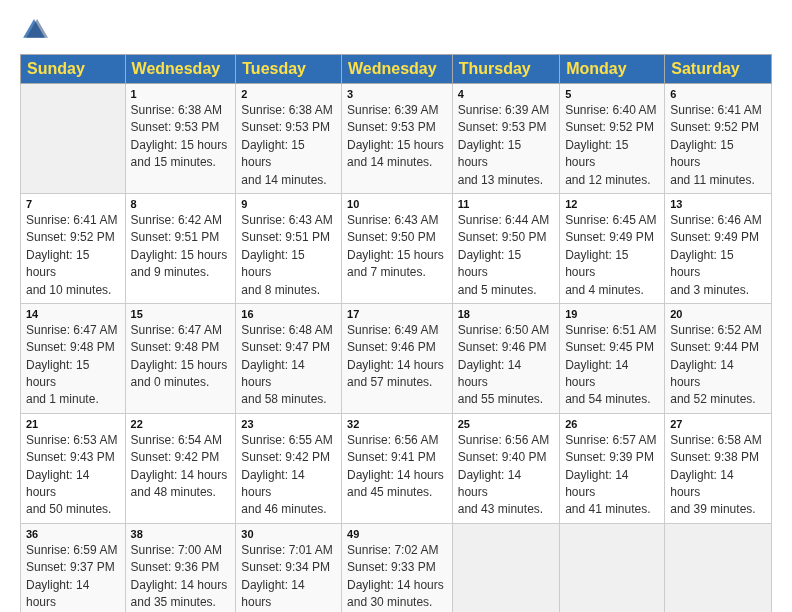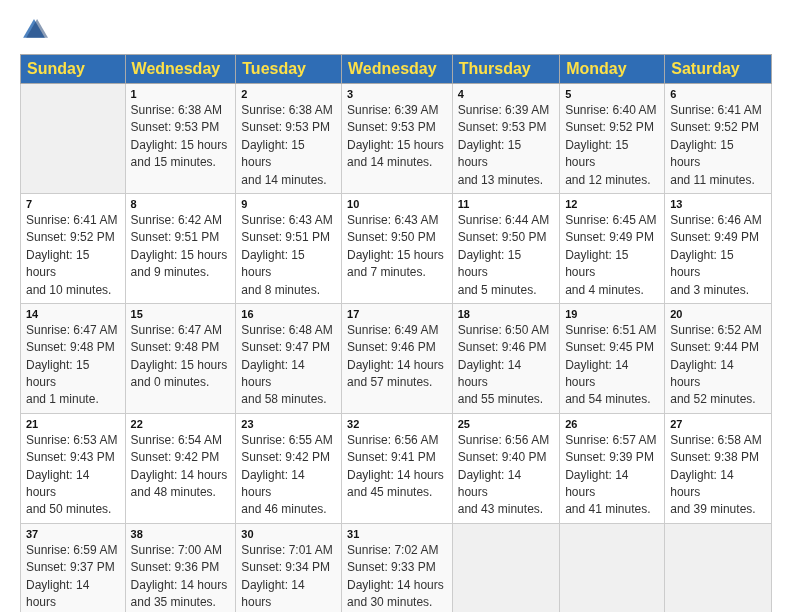--- a/index.html
+++ b/index.html
@@ -241,33 +241,33 @@
             <div class="day-num">26</div>
             <div class="day-detail">Sunrise: 6:57 AM<br>Sunset: 9:39 PM<br>Daylight: 14 hours<br>and 41 minutes.</div>
           </td>
           <td>
             <div class="day-num">27</div>
             <div class="day-detail">Sunrise: 6:58 AM<br>Sunset: 9:38 PM<br>Daylight: 14 hours<br>and 39 minutes.</div>
           </td>
         </tr>
         <tr>
           <td>
-            <div class="day-num">37</div>
+            <div class="day-num">36</div>
             <div class="day-detail">Sunrise: 6:59 AM<br>Sunset: 9:37 PM<br>Daylight: 14 hours<br>and 37 minutes.</div>
           </td>
           <td>
             <div class="day-num">38</div>
             <div class="day-detail">Sunrise: 7:00 AM<br>Sunset: 9:36 PM<br>Daylight: 14 hours<br>and 35 minutes.</div>
           </td>
           <td>
             <div class="day-num">30</div>
             <div class="day-detail">Sunrise: 7:01 AM<br>Sunset: 9:34 PM<br>Daylight: 14 hours<br>and 33 minutes.</div>
           </td>
           <td>
-            <div class="day-num">31</div>
+            <div class="day-num">49</div>
             <div class="day-detail">Sunrise: 7:02 AM<br>Sunset: 9:33 PM<br>Daylight: 14 hours<br>and 30 minutes.</div>
           </td>
           <td class="empty"></td>
           <td class="empty"></td>
           <td class="empty"></td>
         </tr>
       </tbody>
   </table>
 </div>
 

